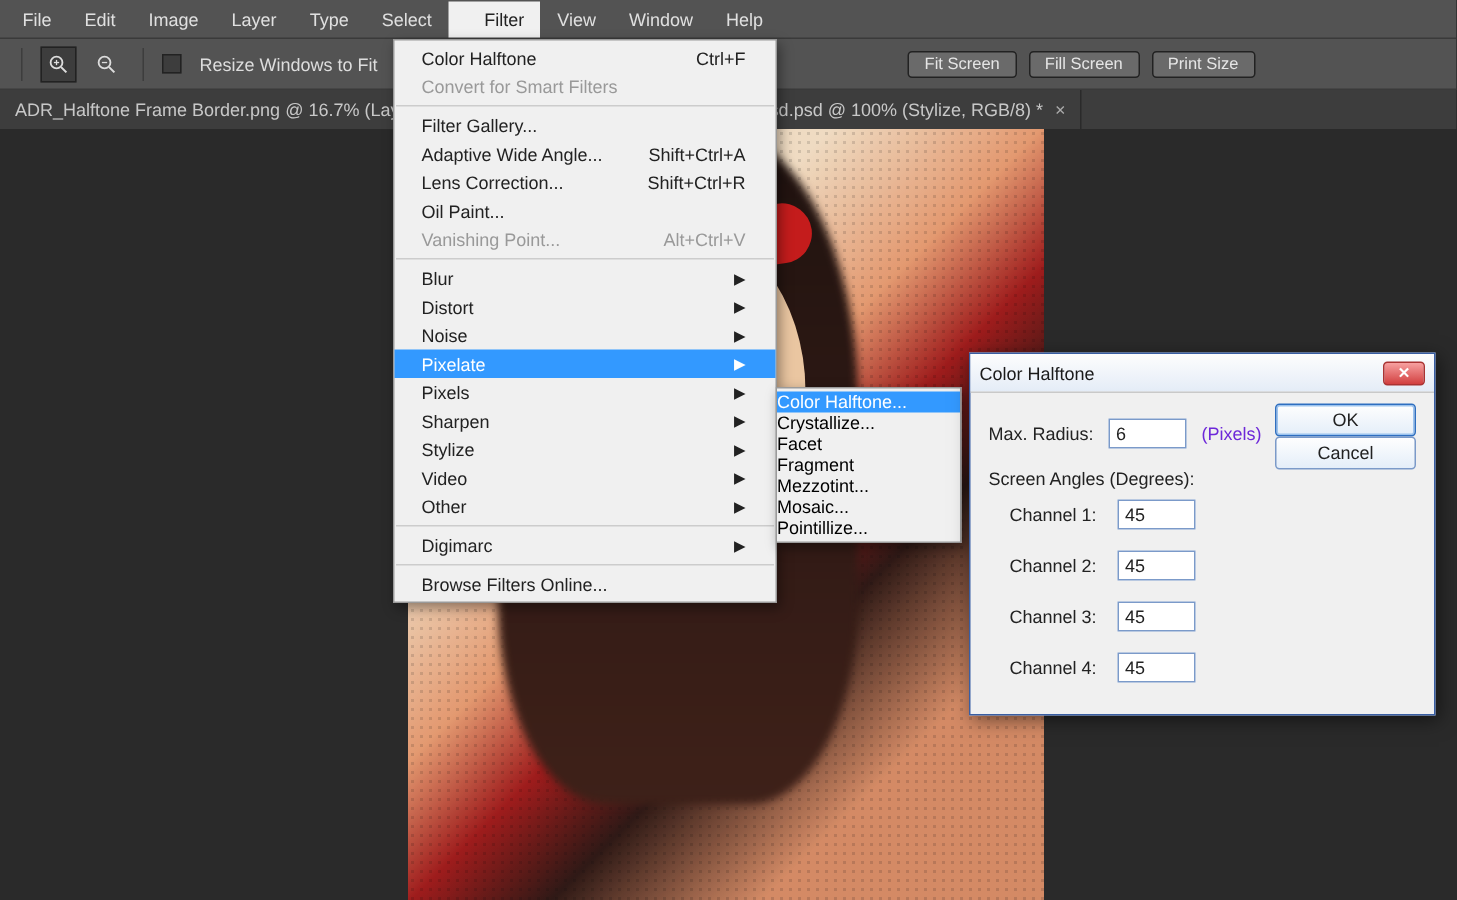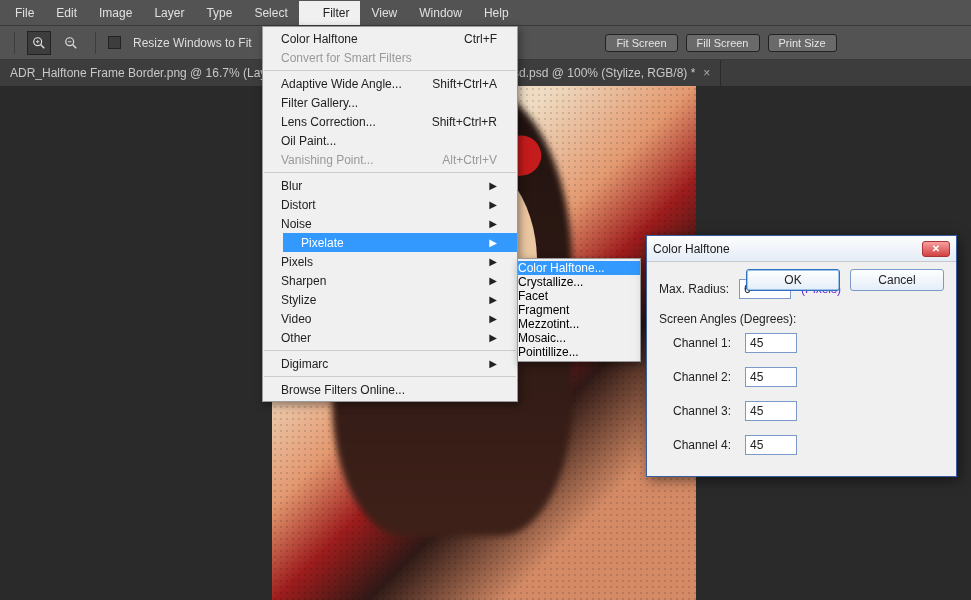--- a/index.html
+++ b/index.html
@@ -21,42 +21,42 @@
   .image-bg { position:absolute; left:272px; top:0; width:424px; height:514px; background: linear-gradient(135deg,#f5e0c5 30%,#e89a6f 45%,#a01717 55%,#2b1410 65%,#d88b64 80%); filter:contrast(.95); }
   .image-bg::before { content:""; position:absolute; inset:0; background-image: radial-gradient(#00000022 1.2px, transparent 1.2px); background-size:6px 6px; }
   .hair { position:absolute; top:0; left:60px; width:240px; height:450px; background:linear-gradient(180deg,#1a0c09,#3b1c14); border-radius:40% 40% 30% 30%; filter:blur(3px);}
   .band { position:absolute; top:60px; left:80px; width:190px; height:40px; background:#c81717; border-radius:40px; transform:rotate(-8deg);}
   .face { position:absolute; top:60px; left:85px; width:180px; height:230px; background:#f0caa3; border-radius:50% 50% 45% 45%;}
 
   
   .dropdown { position:absolute; top:26px; left:262px; width:256px; background:#f0f0f0; border:1px solid #9a9a9a; box-shadow:2px 3px 8px rgba(0,0,0,.4); padding:2px 0;}
   .dropdown .mi { height:19px; display:flex; align-items:center; padding:0 20px 0 18px; color:#222; white-space:nowrap; justify-content:space-between;}
   .dropdown .mi.disabled { color:#999; }
-  .dropdown .mi.hl { background:#3399ff; color:#fff;margin-left:20px; }
+  .dropdown .mi.hl { background:#3399ff; color:#fff; }
   .dropdown hr { border:none; border-top:1px solid #ccc; margin:3px 1px; }
   .mi .arrow { font-size:10px; margin-left:auto; }
   .shortcut { margin-left:auto; color:inherit; font-size:12px; }
 
   .submenu { position:absolute; top:258px; left:517px; width:124px; background:#f0f0f0; border:1px solid #9a9a9a; box-shadow:2px 3px 8px rgba(0,0,0,.4); padding:2px 0;}
   .submenu .mi.hl { background:#3399ff; color:#fff; }
 
   
   .dialog { position:absolute; top:235px; left:646px; width:311px; background:#f0f0f0; border:1px solid #395ea3; box-shadow:2px 3px 12px rgba(0,0,0,.5); }
   .dialog .titlebar { height:26px; background:linear-gradient(#fdfdfd,#e4ecf7); display:flex; align-items:center; padding:0 6px; border-bottom:1px solid #c9c9c9;}
   .dialog .titlebar .t { color:#1a1a1a; font-size:12px; }
   .dialog .close { margin-left:auto; width:28px; height:16px; border:1px solid #a33; background:linear-gradient(#f7a0a0,#d24040); border-radius:3px; display:flex; align-items:center; justify-content:center; color:#fff; font-size:10px; font-weight:bold;}
   .dialog .body { padding:10px 12px 14px; position:relative; }
   .row { display:flex; align-items:center; height:34px; }
   .row label { width:80px; color:#222; }
   .row .inp { width:52px; height:20px; border:1px solid #7b9ac9; background:#fff; padding:0 4px; color:#222; }
   .unit { margin-left:10px; color:#6d28d9; }
   .channels { padding-left:14px; }
   .channels .row label { width:72px; }
   .chlabel { margin-top:6px; color:#222;}
-  .dlg-buttons { position:absolute; top:7px; right:12px; display:flex; flex-direction:row; gap:10px;}
+  .dlg-buttons { position:absolute; top:7px; right:12px; display:flex; flex-direction:column; }
   .win-btn { width:94px; height:22px; border:1px solid #7b9ac9; background:linear-gradient(#fefefe,#e4eef9); border-radius:3px; color:#222; }
   .win-btn.default { border:1px solid #2f6fc0; box-shadow:0 0 0 1px #9cc3ee inset; }
 </style>
 </head>
 <body>
 
 <div class="menubar" id="menubar">
     <div class="menu-item">File</div>
     <div class="menu-item">Edit</div>
     <div class="menu-item">Image</div>
@@ -124,25 +124,25 @@
 <div class="dropdown" id="filter-menu">
     <div class="mi">
       <span>Color Halftone</span>
       <span class="shortcut">Ctrl+F</span>
     </div>
     <div class="mi disabled">
       <span>Convert for Smart Filters</span>
     </div>
     <hr>
     <div class="mi">
+      <span>Filter Gallery...</span>
+    </div>
+    <div class="mi">
       <span>Adaptive Wide Angle...</span>
       <span class="shortcut">Shift+Ctrl+A</span>
-    </div>
-    <div class="mi">
-      <span>Filter Gallery...</span>
     </div>
     <div class="mi">
       <span>Lens Correction...</span>
       <span class="shortcut">Shift+Ctrl+R</span>
     </div>
     <div class="mi">
       <span>Oil Paint...</span>
     </div>
     <div class="mi disabled">
       <span>Vanishing Point...</span>

